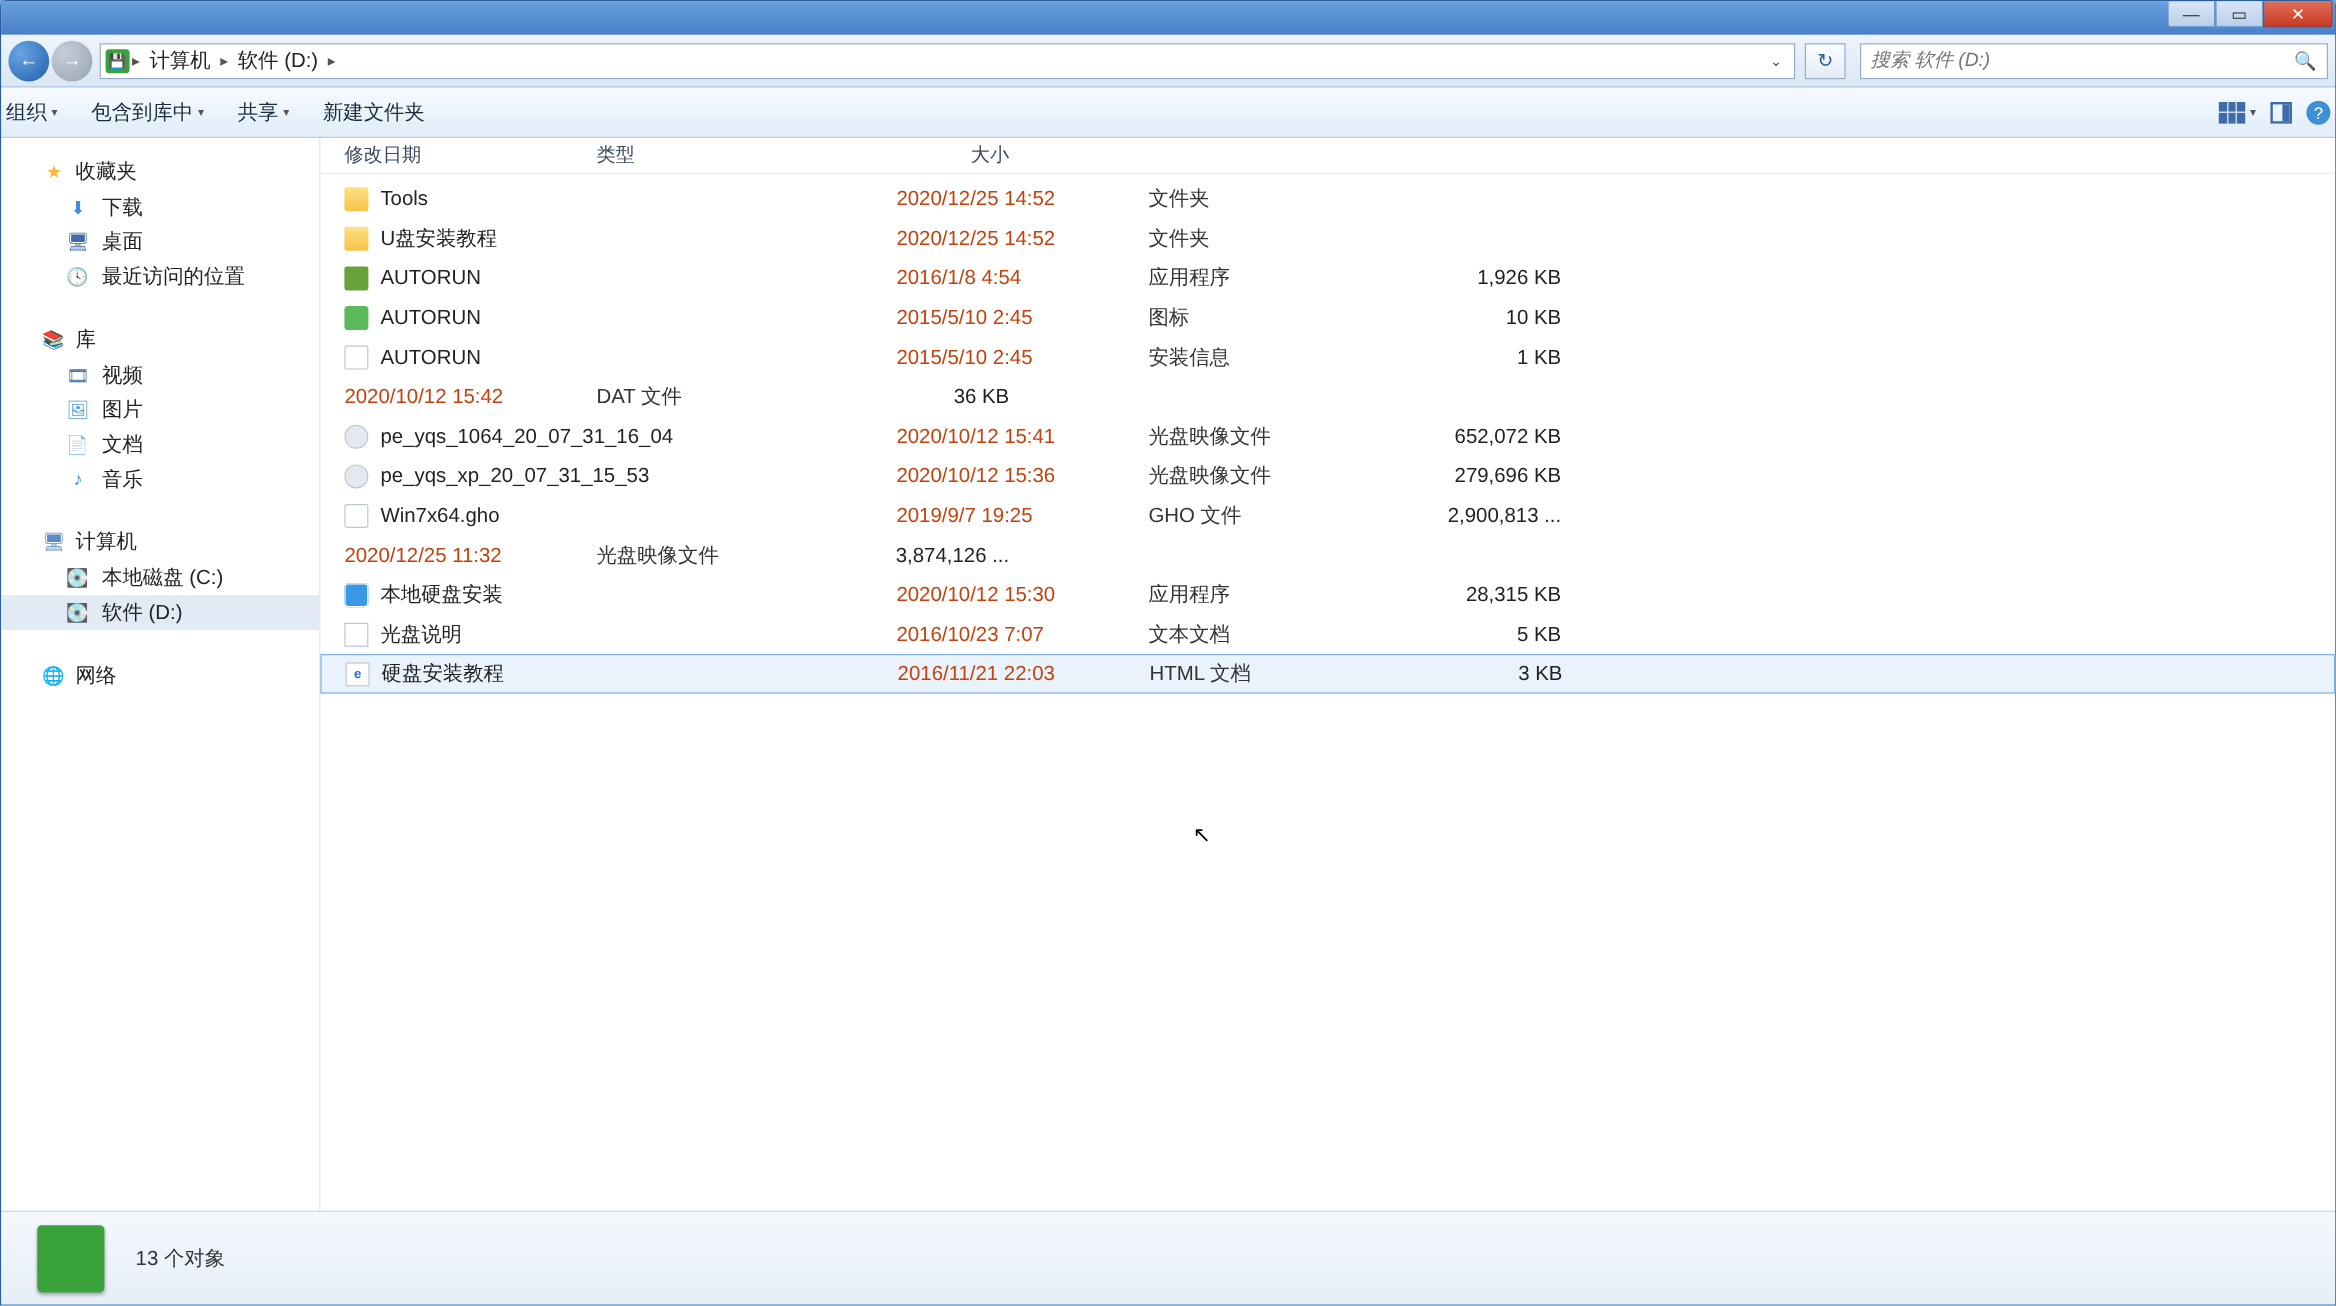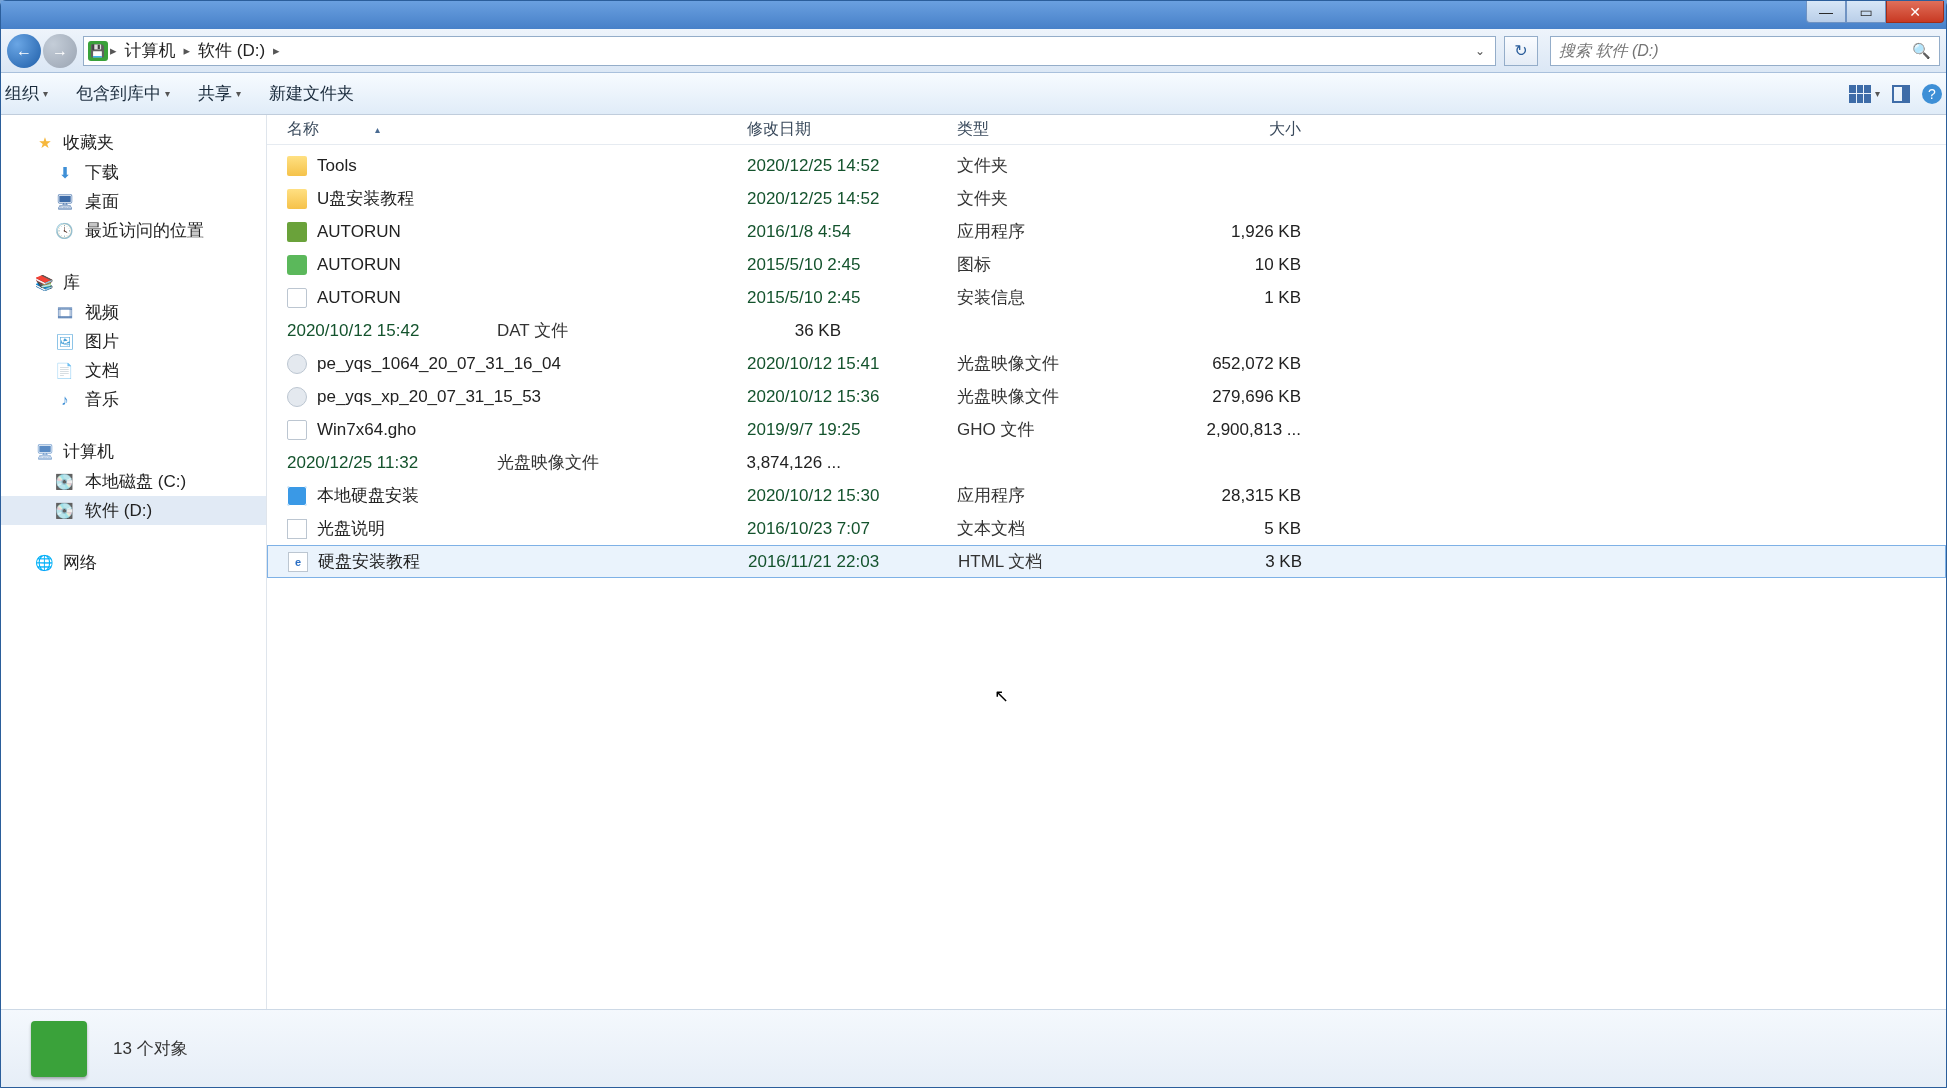--- a/index.html
+++ b/index.html
@@ -128,21 +128,21 @@
 .sort-arrow { font-size:10px; color:#4a6b92;}
 
 .rows { padding-top:4px; }
 .row {
   display:flex; align-items:center; height:33px;
   font-size:17px; color:#222; padding-left:10px; cursor:pointer;
 }
 .row.selected { border:1px solid #7eb1e6; background:#eaf3fc; }
 .cell { padding:2px 10px; white-space:nowrap; overflow:hidden; }
 .c-name { width:460px; display:flex; align-items:center; gap:10px; }
-.c-date { width:210px; color:#14532d;}
+.c-date { width:210px; color:#c2410c;}
 .c-type { width:210px; color:#333;}
 .c-size { width:154px; text-align:right;}
 
 .f-icon { width:20px; height:20px; display:inline-flex; align-items:center; justify-content:center;}
 .folder { background: linear-gradient(#ffe082,#f5c24a); border-radius:2px;}
 .exe { background:#6aa23a; border-radius:2px; color:#fff; font-size:11px;}
 .ico { background:#5bb85b; border-radius:3px;}
 .inf { background:#fff; border:1px solid #bcc6d1; border-radius:2px;}
 .dat { background:#fff; border:1px solid #bcc6d1; border-radius:2px;}
 .iso { background:#e4e9ef; border:1px solid #bcc6d1; border-radius:50%;}
@@ -292,24 +292,20 @@
       <div class="tree-sect">
         <div class="tree-hd">
             <span class="t-icon net">🌐</span>
             <span>网络</span>
           </div>
       </div>
     </div>
 
     <div class="content">
       <div class="headers">
-        <div class="col col-name">
-            <span>名称</span>
-            <span class="sort-arrow">▴</span>
-          </div>
         <div class="col col-date">修改日期</div>
         <div class="col col-type">类型</div>
         <div class="col col-size">大小</div>
       </div>
       <div class="rows" id="rows">
           <div class="row">
             <div class="cell c-name">
               <span class="f-icon folder"></span>
               <span>Tools</span>
             </div>

